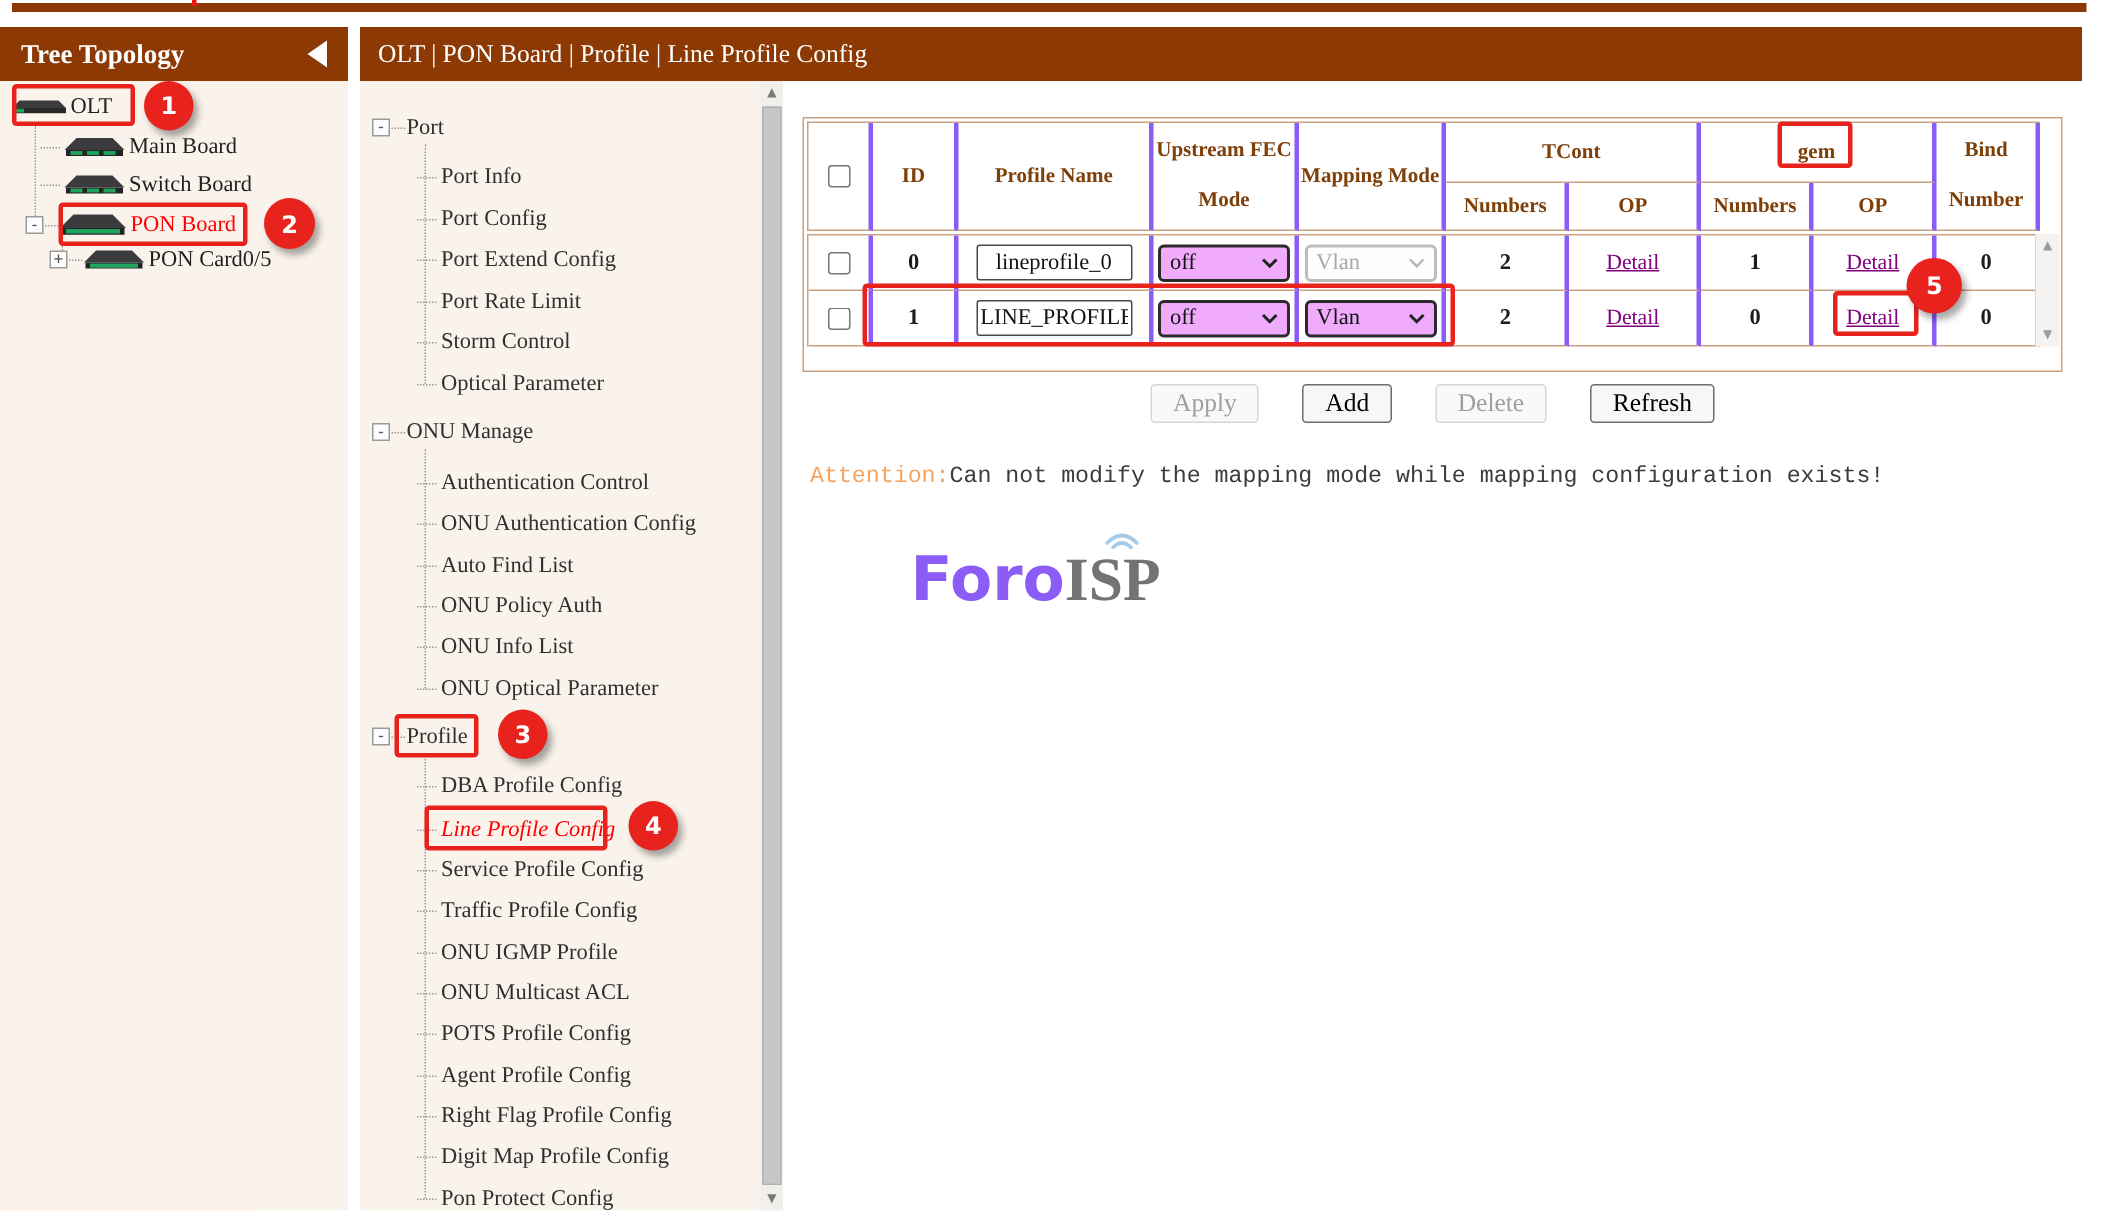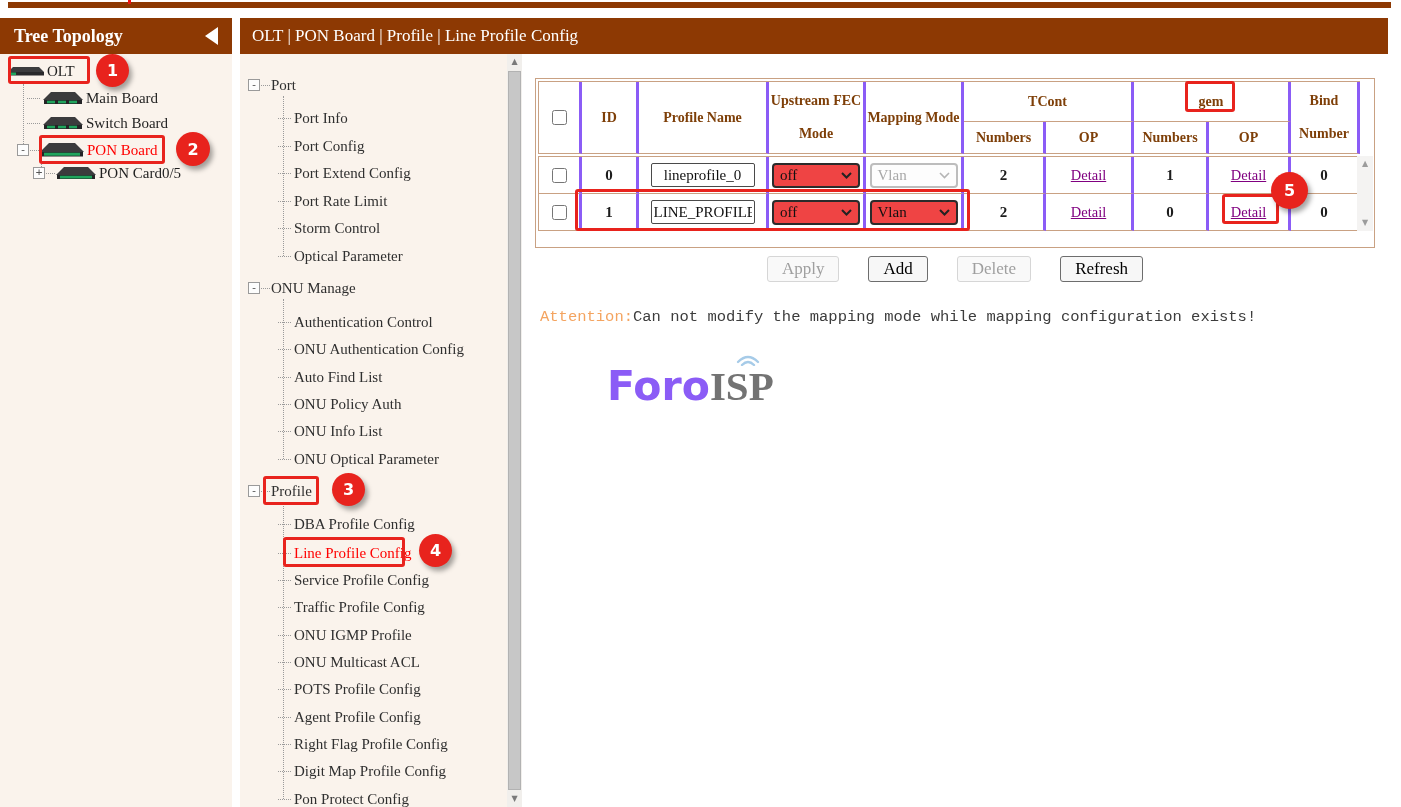--- a/index.html
+++ b/index.html
@@ -40,21 +40,21 @@
   .cd { width:13px; border-top:1px dotted #9a9a9a; display:inline-block; margin-right:3px; flex:0 0 13px; }
   .vline { position:absolute; width:0; border-left:1px dotted #9a9a9a; }
   .dev-icon { display:inline-block; flex:0 0 auto; }
 
   
   .nav-panel { position:absolute; left:240px; top:54px; width:282px; height:753px; background:#faf3ec; }
   .nrow { position:absolute; height:22px; display:flex; align-items:center; white-space:nowrap; cursor:default; }
   .nrow.root { left:8px; }
   .nrow.child { left:38px; }
   .nlabel { font-size:15px; color:#2f2f2f; }
-  .nlabel.redtxt { color:#ff0000; }
+  .nlabel.redtxt { color:#ff0000;font-style:italic; }
   
   .nscroll { position:absolute; right:0; top:0; width:15px; height:753px; background:#f1efec; }
   .nscroll .arr { position:absolute; left:0; width:15px; height:16px; color:#7a7a7a; font-size:8px; line-height:16px; text-align:center; font-family:"DejaVu Sans", sans-serif; }
   .nscroll .arr.up { top:0; }
   .nscroll .arr.dn { bottom:0; }
   .nscroll .thumb { position:absolute; left:1px; width:13px; top:17px; bottom:17px; background:#c7c7c7; border:1px solid #b2b2b2; }
 
   
   .content { position:absolute; left:522px; top:54px; width:879px; height:753px; background:#fff; }
 
@@ -76,21 +76,21 @@
   .tbl-scroll { position:absolute; right:1px; top:77px; width:16px; height:75px; background:#f4f3f2; }
   .tbl-scroll .arr { position:absolute; left:0; width:16px; height:14px; color:#9c9c9c; font-size:8px; line-height:14px; text-align:center; font-family:"DejaVu Sans", sans-serif; }
   .tbl-scroll .arr.up { top:1px; }
   .tbl-scroll .arr.dn { bottom:1px; }
 
   input.pname {
     width:104px; height:24px; border:1px solid #4a4a4a; border-radius:2px; background:#fff;
     font-family:"Liberation Serif", serif; font-size:15px; text-align:center; color:#111; padding:0 2px;
   }
   .sel {
-    width:88px; height:25px; border:2px solid #2b2b2b; border-radius:4px; background:#ef4444;
+    width:88px; height:25px; border:2px solid #2b2b2b; border-radius:4px; background:#f0abfc;
     display:flex; align-items:center; justify-content:space-between; padding:0 6px; font-size:15px; color:#111;
   }
   .sel.disabled { border-color:#bdbdbd; color:#a8a8a8; background:#fdfdfd; }
   .sel svg { flex:0 0 auto; }
   a.detail { color:#800080; font-size:14.5px; text-decoration:underline; }
 
   .btn-row { position:absolute; left:13px; top:202px; width:840px; display:flex; justify-content:center; gap:29px; }
   .btn {
     font-family:"Liberation Serif", serif; font-size:17px; padding:2px 14px; border-radius:3px;
     background:#f7f7f7; border:1px solid #6d6d6d; color:#000;

